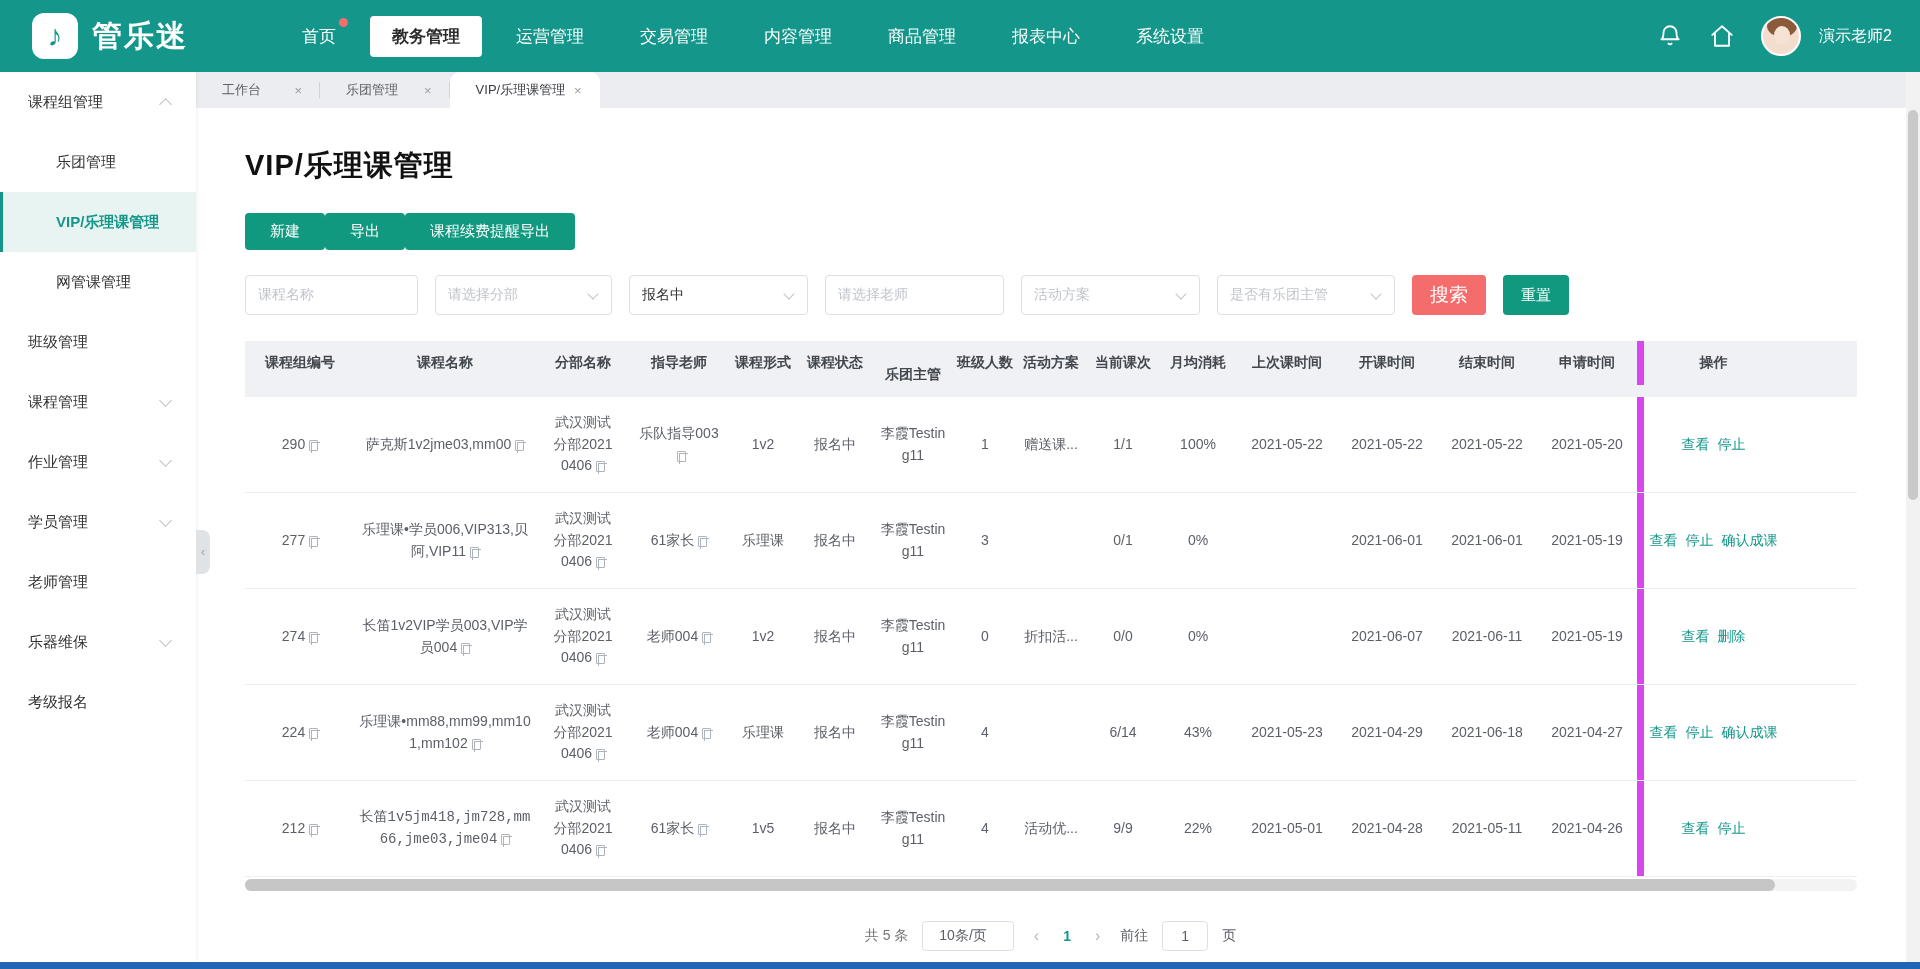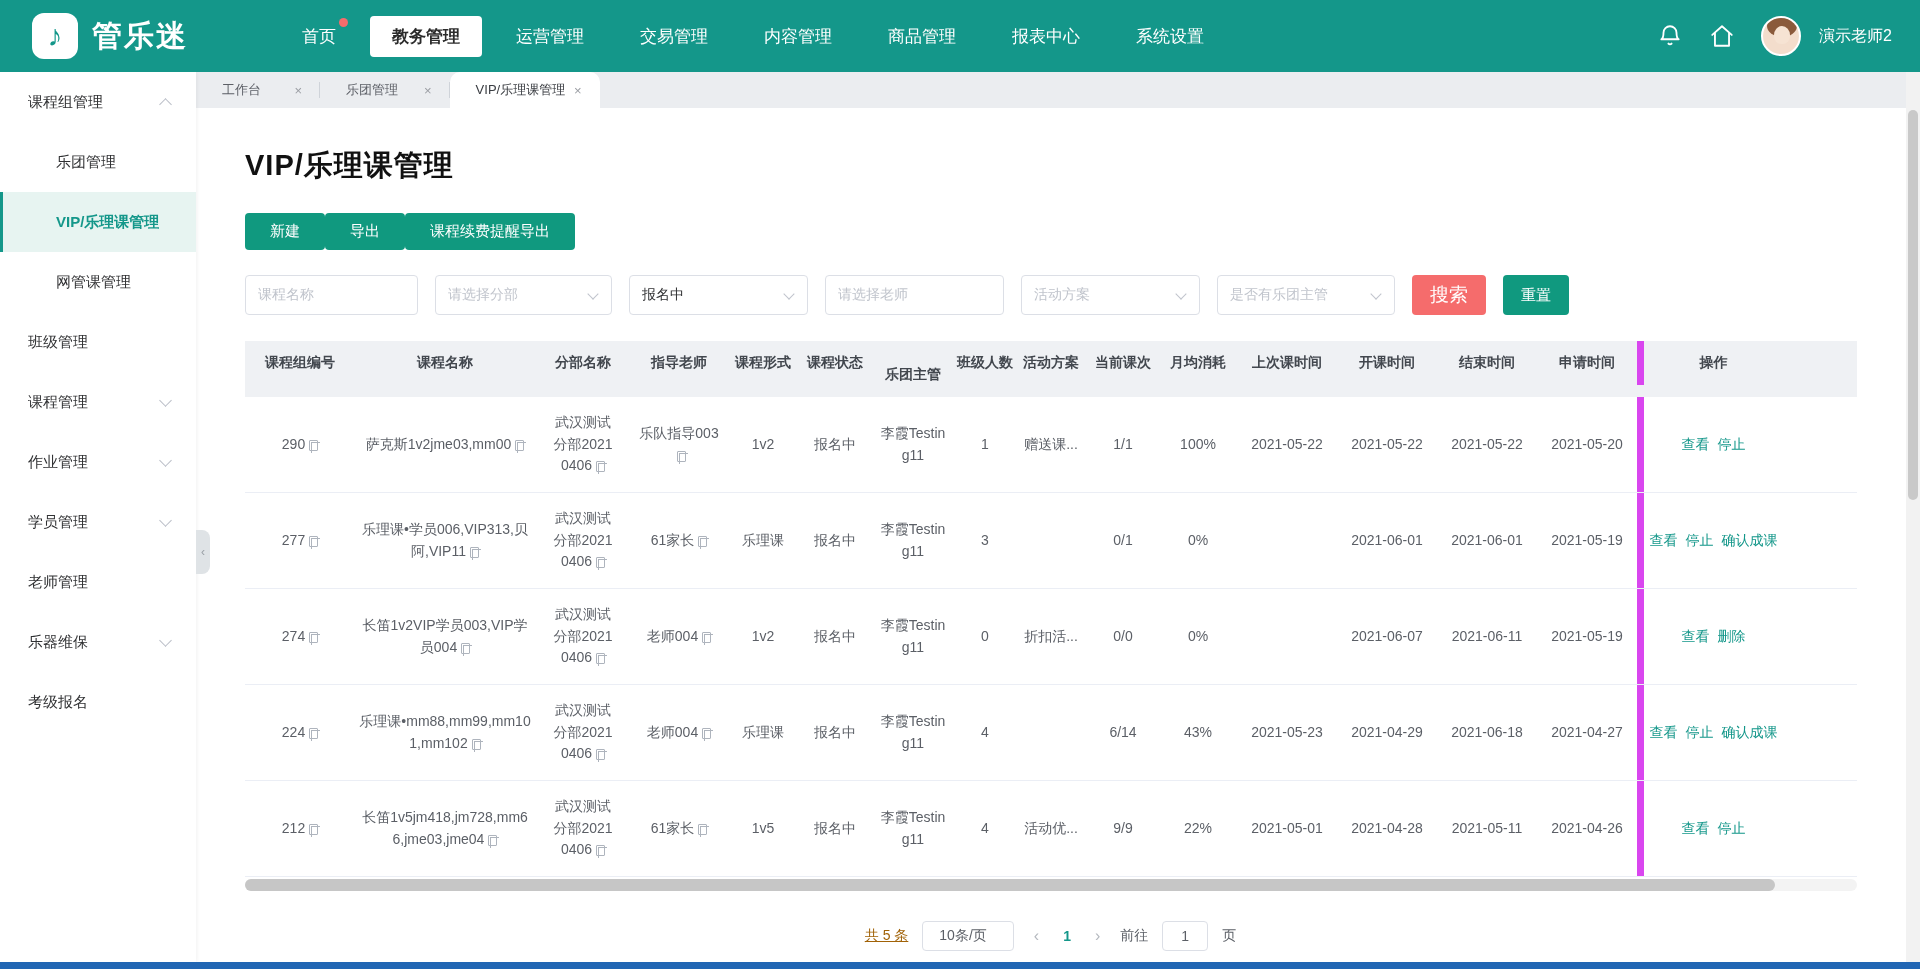--- a/index.html
+++ b/index.html
@@ -66,21 +66,21 @@
   .cin { display:inline-block; }
   .copy-icon { position:relative; display:inline-block; width:9px; height:11px; border:1px solid #aeb4bd; border-radius:1px; background:#fff; margin-left:4px; vertical-align:-2px; cursor:pointer; }
   .copy-icon::before { content:""; position:absolute; left:1px; top:1px; width:8px; height:10px; border-left:1px solid #aeb4bd; border-top:1px solid #aeb4bd; background:transparent; }
   .act-link { color:#14978a; cursor:pointer; margin:0 4px; white-space:nowrap; }
 
   .hscroll-track { width:1612px; height:12px; margin-top:2px; background:#f3f3f3; border-radius:6px; }
   .hscroll-thumb { width:1530px; height:12px; background:#c6c6c6; border-radius:6px; cursor:pointer; }
 
   
   .pager { margin-top:30px; display:flex; align-items:center; justify-content:center; gap:14px; font-size:14px; color:#5b5f66; }
-  .pager .total { color:#a16207;text-decoration:underline; }
+  .pager .total { color:#737373; }
   .psize { height:30px; border:1px solid #dcdfe6; border-radius:4px; display:flex; align-items:center; padding:0 26px 0 16px; position:relative; color:#5b5f66; cursor:pointer; }
   .psize .f-chev { right:10px; top:10px; }
   .p-arrow { color:#b5b9bf; font-size:16px; cursor:pointer; padding:0 6px; }
   .p-cur { color:#14978a; font-weight:bold; cursor:pointer; padding:0 4px; }
   .goto-input { width:46px; height:30px; border:1px solid #dcdfe6; border-radius:4px; text-align:center; font-size:14px; color:#5b5f66; font-family:inherit; }
 
   
   .vscroll { position:absolute; right:0; top:72px; width:14px; bottom:7px; background:#f2f2f2; z-index:30; }
   .vscroll-thumb { position:absolute; left:2px; top:38px; width:10px; height:390px; border-radius:5px; background:#c9c9c9; cursor:pointer; }
   .bottom-strip { position:absolute; left:0; bottom:0; width:1920px; height:7px; background:#2166b4; z-index:40; }
@@ -438,21 +438,21 @@
             <div class="cell action-col" style="width: 146px; flex: 0 0 146px;">
               <span class="act-link">查看</span>
               <span class="act-link">停止</span>
               <span class="act-link">确认成课</span>
             </div>
           </div>
           <div class="tr body-row">
             <div class="cell" style="width: 110px; flex: 0 0 110px; text-align: center;">
               <span class="cin">212<span class="copy-icon"></span></span>
             </div>
-            <div class="cell" style="width: 180px; flex: 0 0 180px;">
+            <div class="cell" style="width: 180px; flex: 0 0 180px; font-family: Liberation Mono, monospace;">
               <span class="cin" style="max-width: 172px;">长笛1v5jm418,jm728,mm66,jme03,jme04<span class="copy-icon"></span></span>
             </div>
             <div class="cell" style="width: 96px; flex: 0 0 96px;">
               <span class="cin" style="max-width: 66px;">武汉测试分部20210406<span class="copy-icon"></span></span>
             </div>
             <div class="cell" style="width: 96px; flex: 0 0 96px;">
               <span class="cin" style="max-width: 82px;">61家长<span class="copy-icon"></span></span>
             </div>
             <div class="cell" style="width: 72px; flex: 0 0 72px;">
               <span class="cin">1v5</span>

